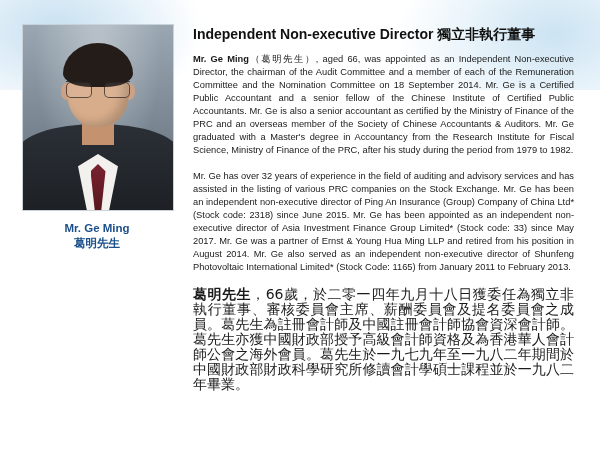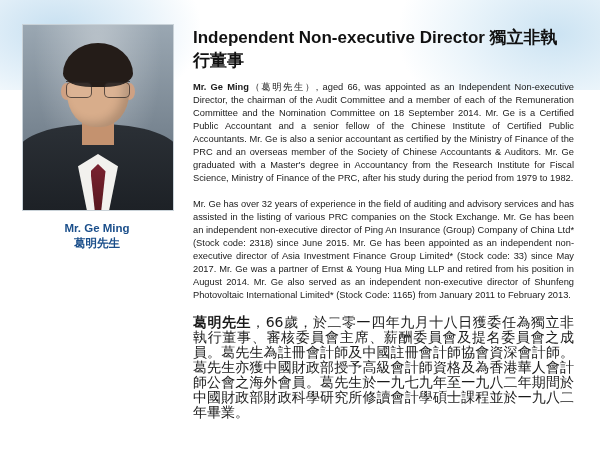--- a/index.html
+++ b/index.html
@@ -196,21 +196,21 @@
   }
   .section-title .zh {
     font-size: 14px;
   }
   .section-title .zh-small {
     font-size: 10.5px;
   }
   .sub-title {
     color: #111111;
     font-weight: bold;
-    font-size: 17px;
+    font-size: 14px;
     margin-bottom: 9px;
   }
   p.body {
     color: #1a1a1a;
     font-size: 9.3px;
     line-height: 13px;
     text-align: justify;
     margin: 0 0 13px 0;
   }
   p.body .nm {

